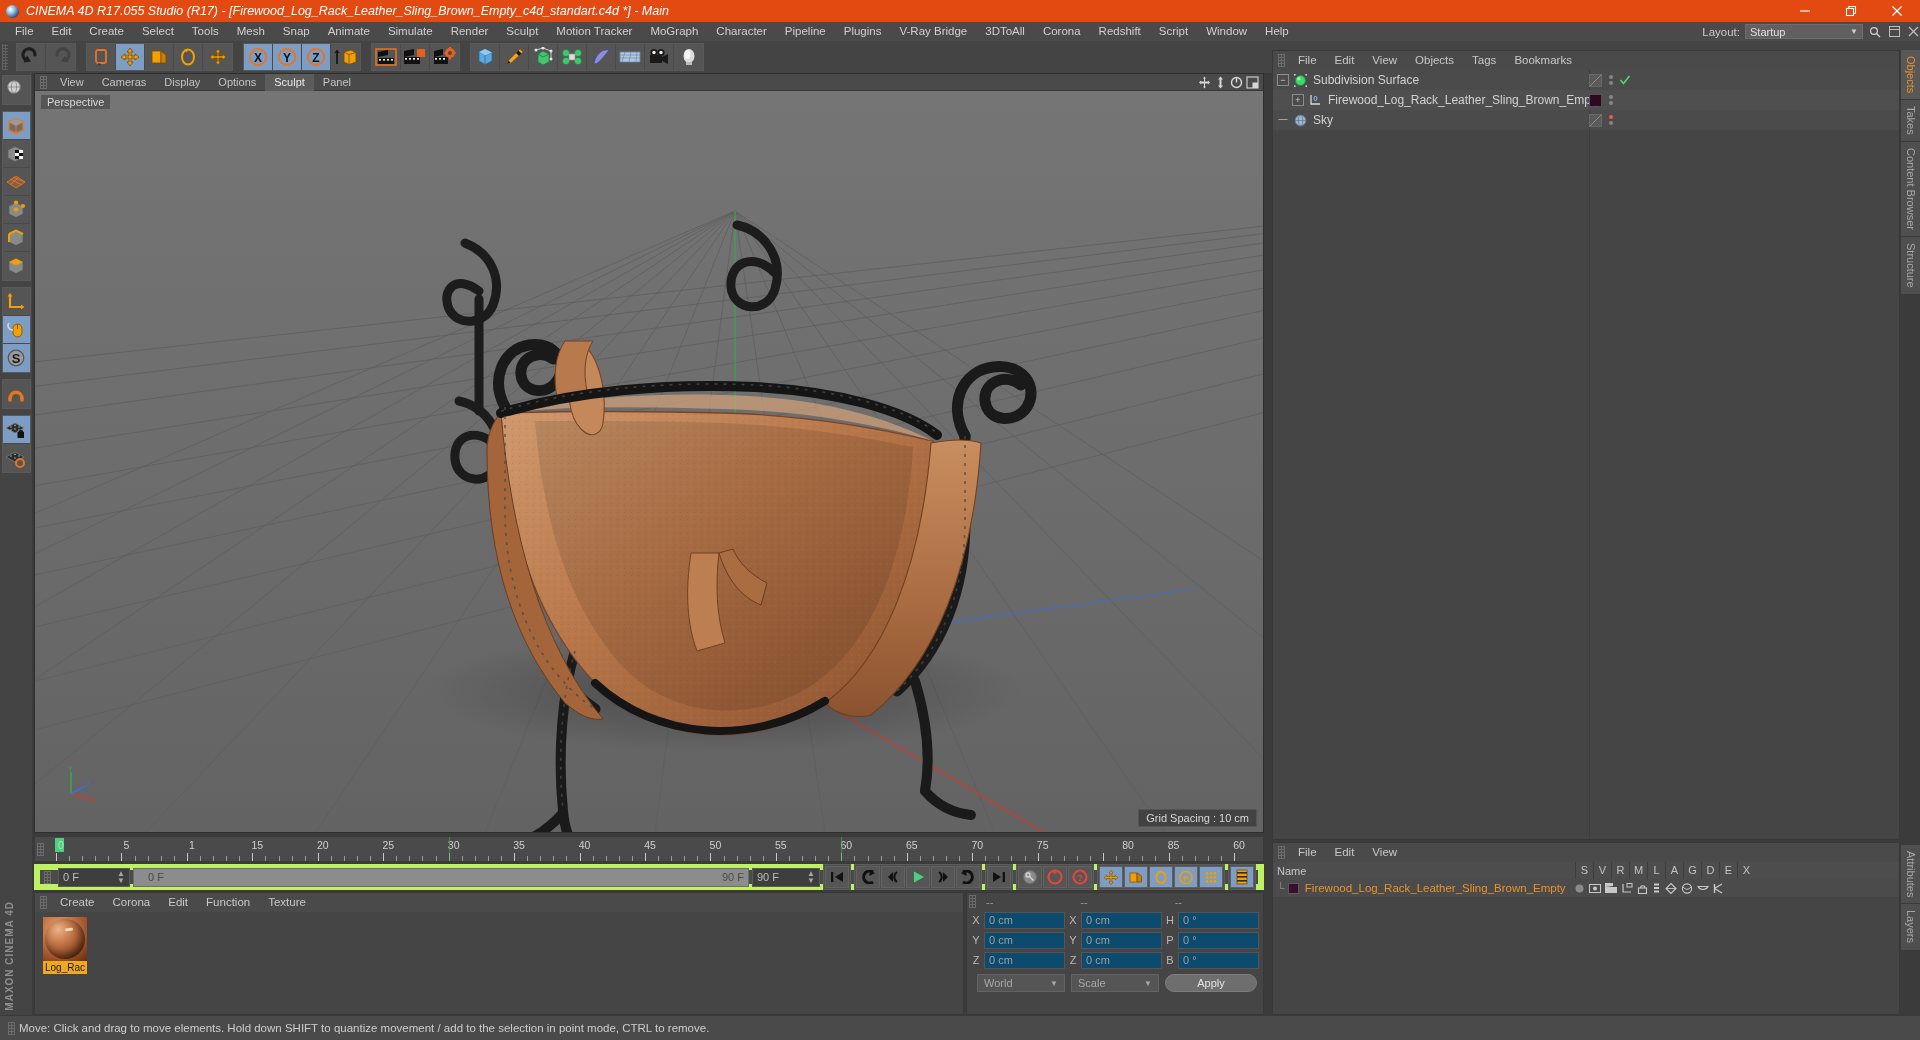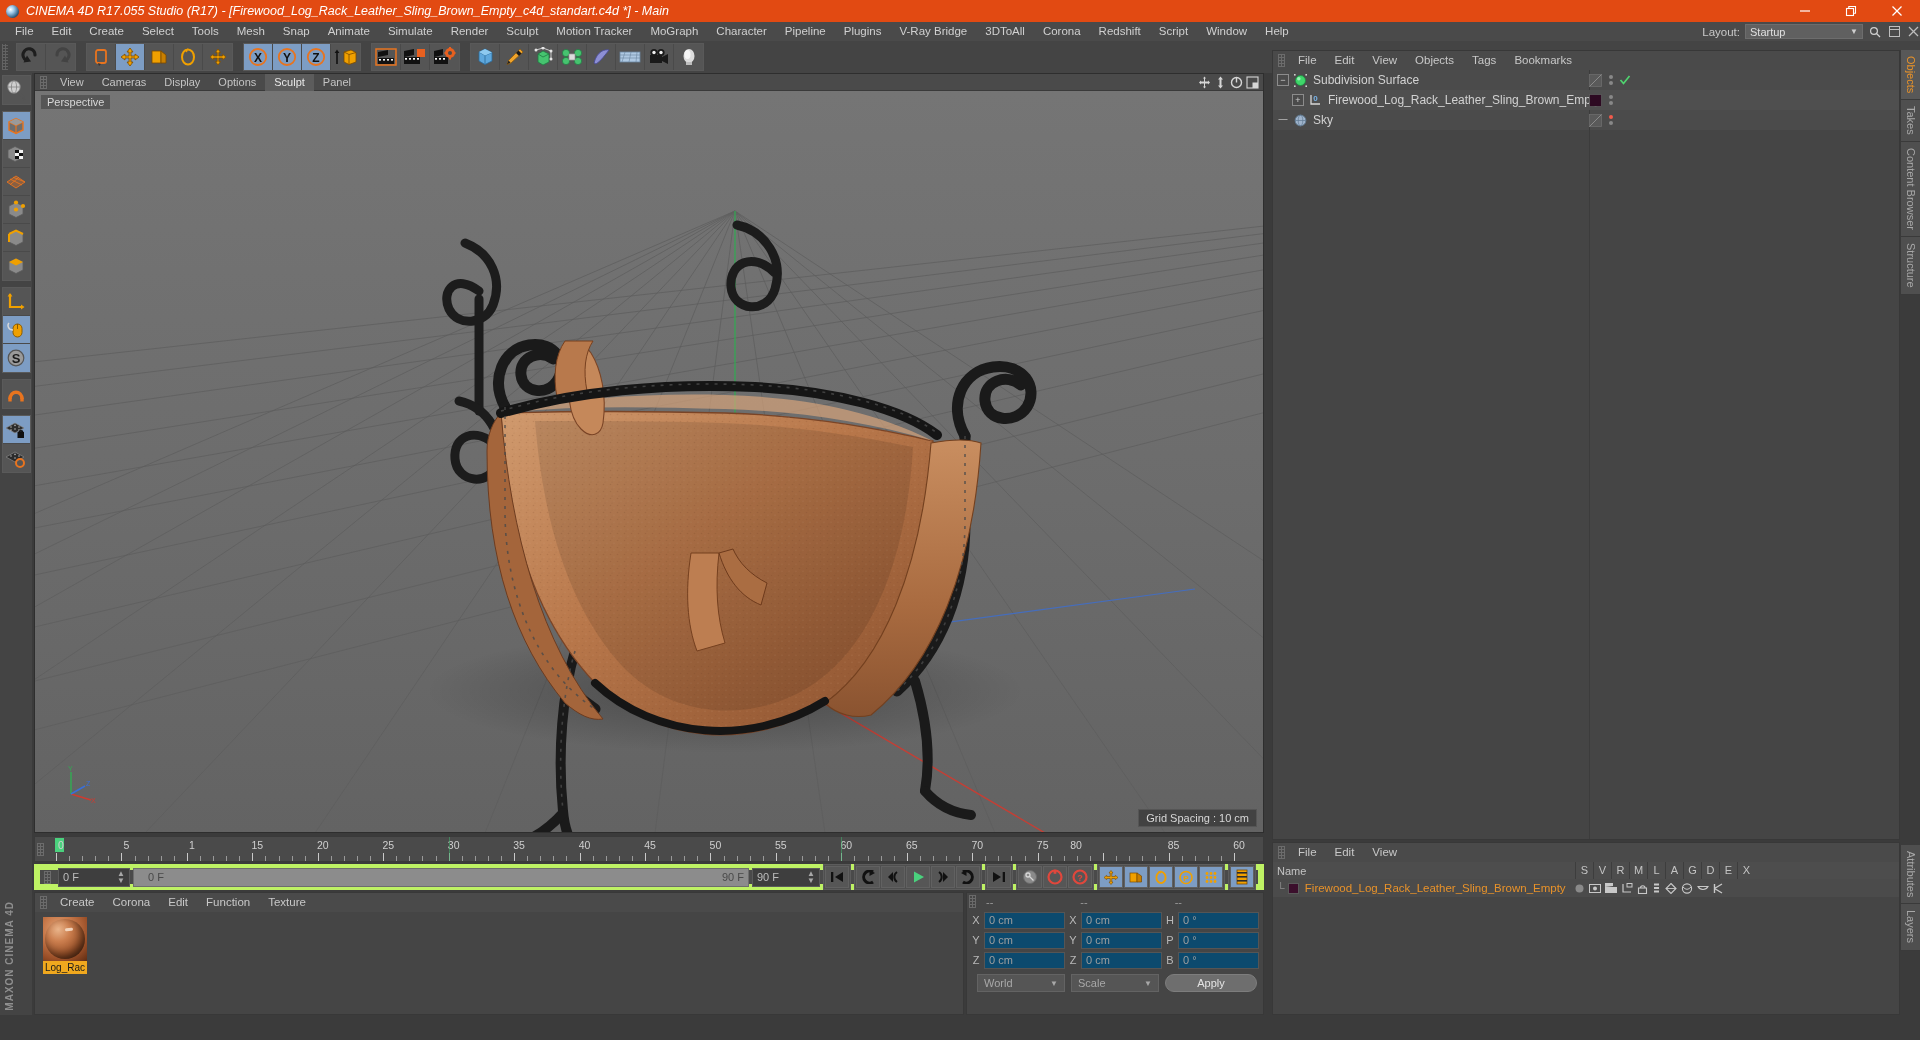--- a/index.html
+++ b/index.html
@@ -1084,21 +1084,21 @@
         <div class="tl-tick-label" style="left: 405.667px;">30</div>
         <div class="tl-tick-label" style="left: 471.111px;">35</div>
         <div class="tl-tick-label" style="left: 536.556px;">40</div>
         <div class="tl-tick-label" style="left: 602px;">45</div>
         <div class="tl-tick-label" style="left: 667.444px;">50</div>
         <div class="tl-tick-label" style="left: 732.889px;">55</div>
         <div class="tl-tick-label" style="left: 798.333px;">60</div>
         <div class="tl-tick-label" style="left: 863.778px;">65</div>
         <div class="tl-tick-label" style="left: 929.222px;">70</div>
         <div class="tl-tick-label" style="left: 994.667px;">75</div>
-        <div class="tl-tick-label" style="left: 1028px;">80</div>
+        <div class="tl-tick-label" style="left: 1080px;">80</div>
         <div class="tl-tick-label" style="left: 1125.56px;">85</div>
         <div class="tl-tick-label" style="left: 1191px;">60</div>
         <div class="tl-greenline" style="left: 400.667px;"></div>
         <div class="tl-greenline" style="left: 793.333px;"></div>
       </div>
   </div>
 
   <div class="transport">
     <div class="pm-grip"></div>
 
@@ -1392,14 +1392,18 @@
           </span>
         <span>
             <svg width="11" height="11" viewBox="0 0 11 11">
               <path d="M1.5 1 L1.5 10 M1.5 5.5 L9 1 M1.5 5.5 L9 10" fill="none" stroke="#c8c8c8" stroke-width="1.4"></path>
             </svg>
           </span>
       </span>
     </div>
   </div>
 
+  <div class="statusbar">
+    <div class="pm-grip"></div>
+    <span>Move: Click and drag to move elements. Hold down SHIFT to quantize movement / add to the selection in point mode, CTRL to remove.</span>
+  </div>
 
 </div>
 
 </body></html>

